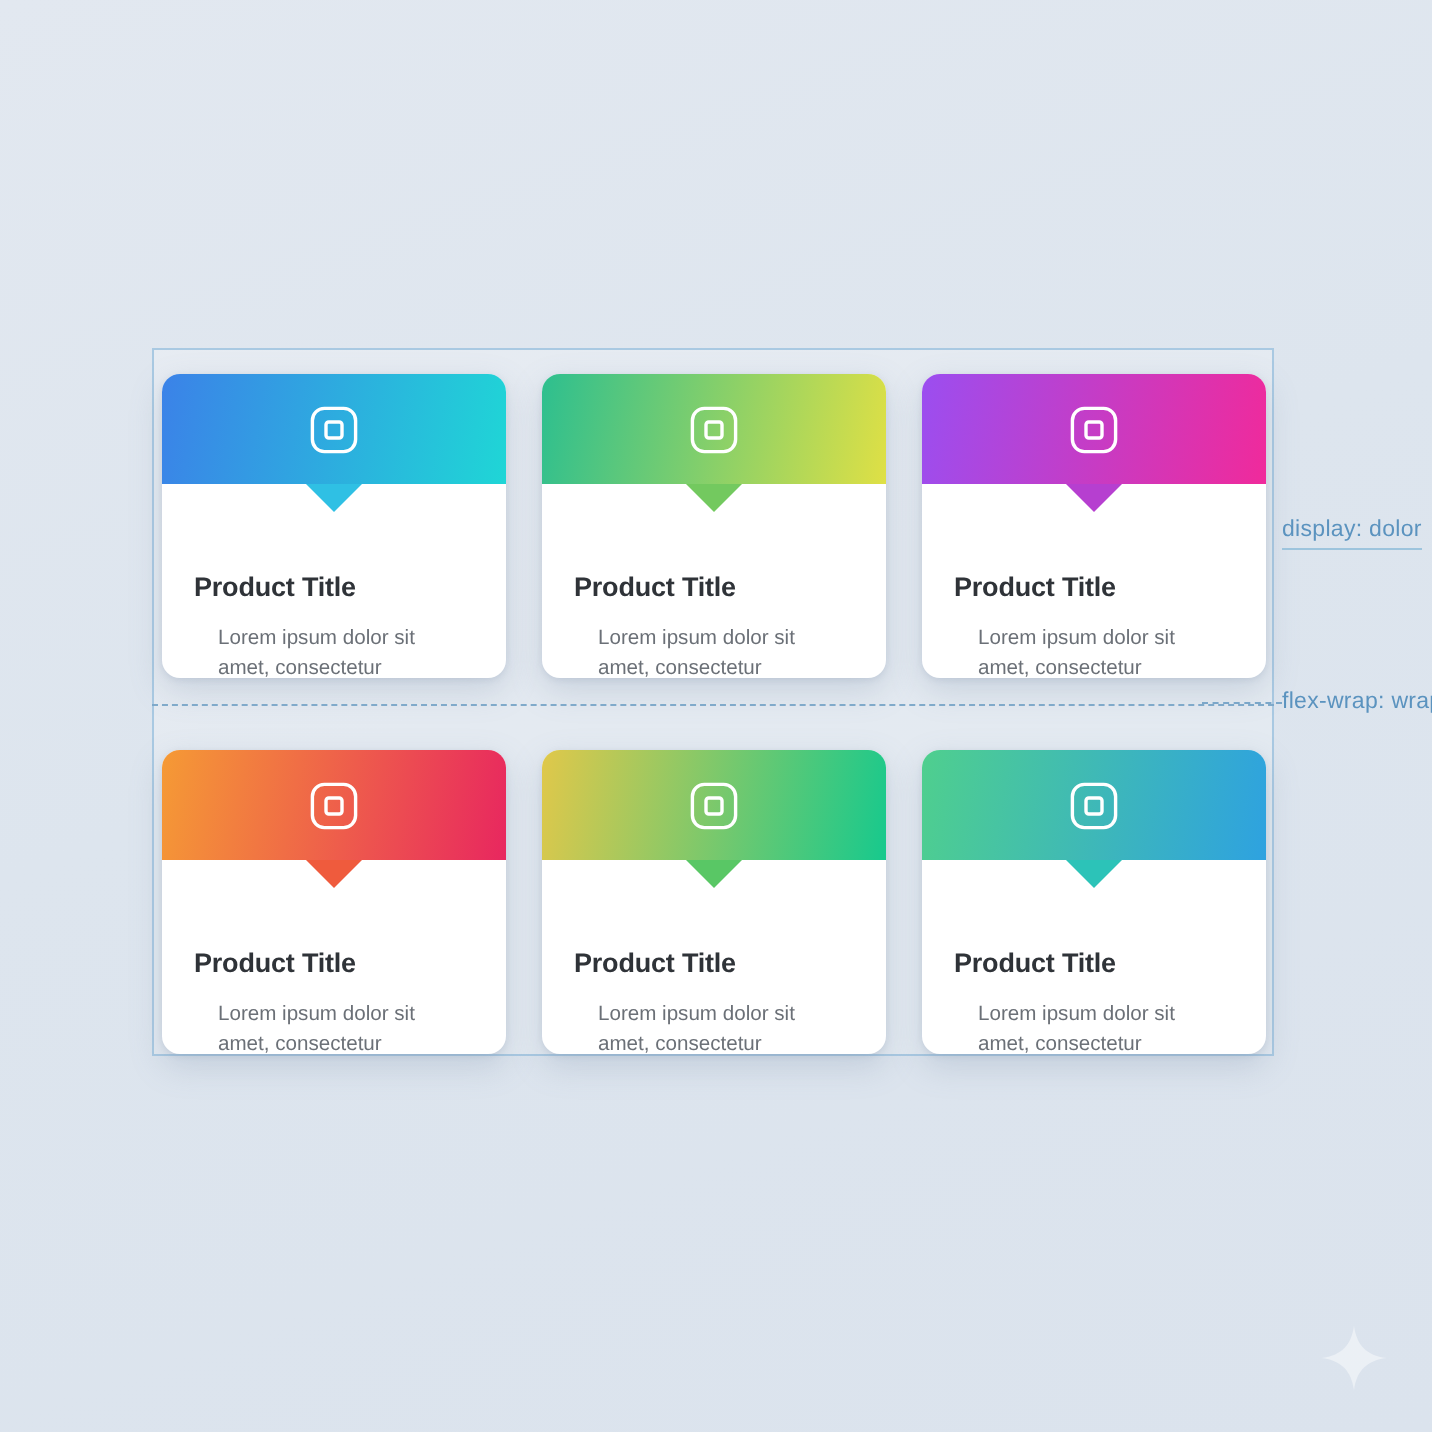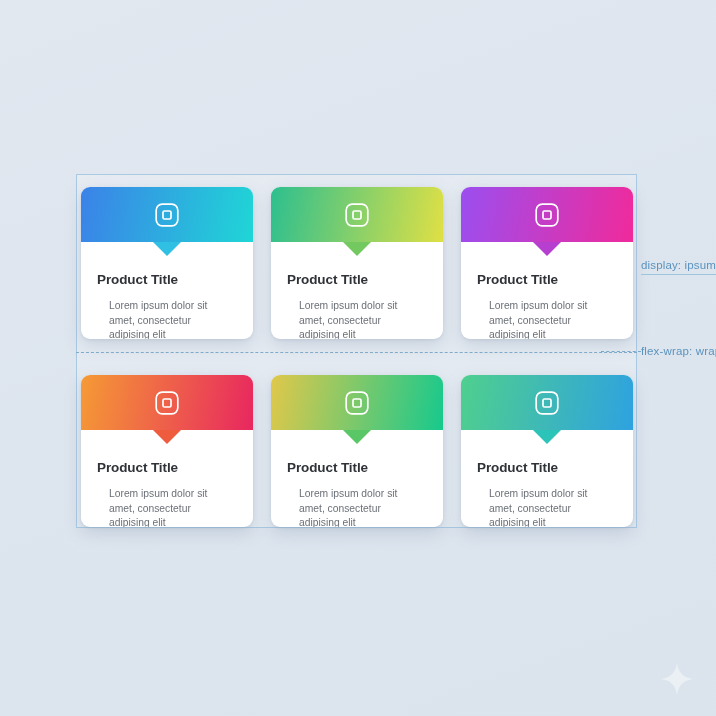--- a/index.html
+++ b/index.html
@@ -93,21 +93,21 @@
   }
   .card-icon {
     position: absolute;
     left: 50%;
     top: 50%;
     transform: translate(-50%, -50%);
     width: 26px;
     height: 26px;
   }
   .card-body {
-    padding: 30px 16px 0 16px;
+    padding: 44px 16px 0 16px;
   }
   .card-title {
     font-size: 13.5px;
     font-weight: bold;
     color: #2f3338;
     margin: 0 0 6px 0;
     letter-spacing: -0.1px;
   }
   .card-desc {
     font-size: 10.3px;
@@ -207,21 +207,21 @@
       </div>
       <div class="card-body">
         <p class="card-title">Product Title</p>
         <p class="card-desc">Lorem ipsum dolor sit amet, consectetur adipising elit</p>
       </div>
     </div>
   </div>
 
 <div class="wrap-line"></div>
 
-<div class="annotation ann-flex">display: ipsum</div>
+<div class="annotation ann-flex">display: dolor</div>
 
 <div class="ann-dash"></div>
 <div class="annotation ann-wrap">flex-wrap: wrap</div>
 
 <div class="sparkle">
   <svg viewBox="0 0 40 40" width="34" height="34" aria-hidden="true">
     <path d="M20 1 C21.6 12.6 27.4 18.4 39 20 C27.4 21.6 21.6 27.4 20 39 C18.4 27.4 12.6 21.6 1 20 C12.6 18.4 18.4 12.6 20 1 Z" fill="#ffffff" opacity="0.8"></path>
   </svg>
 </div>
 

